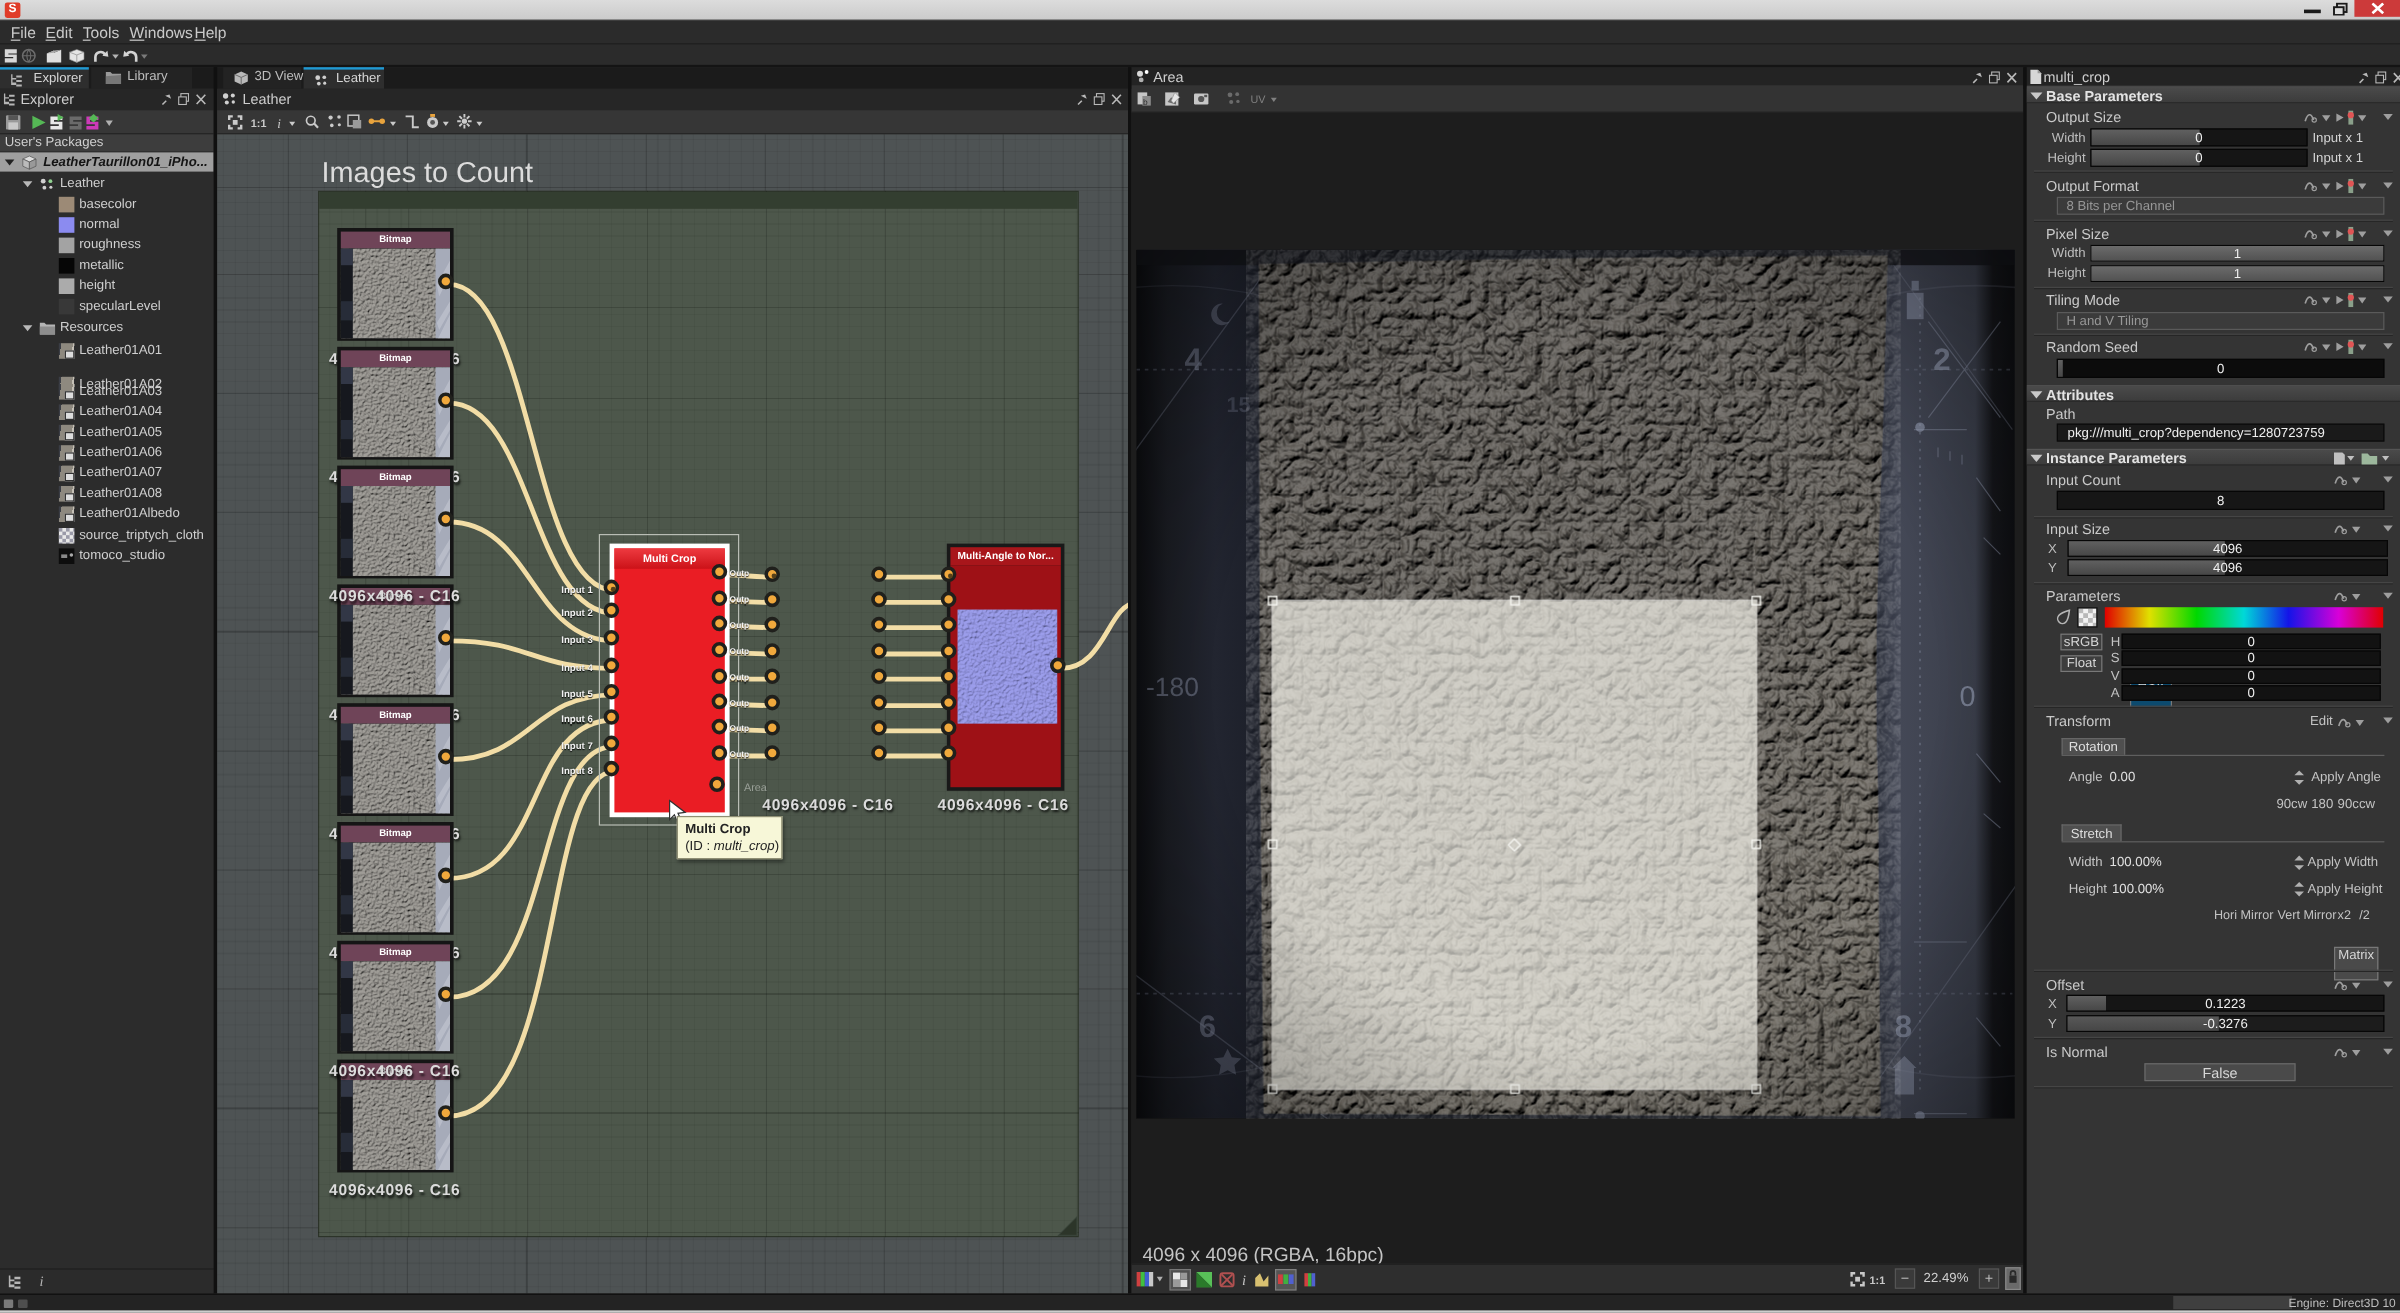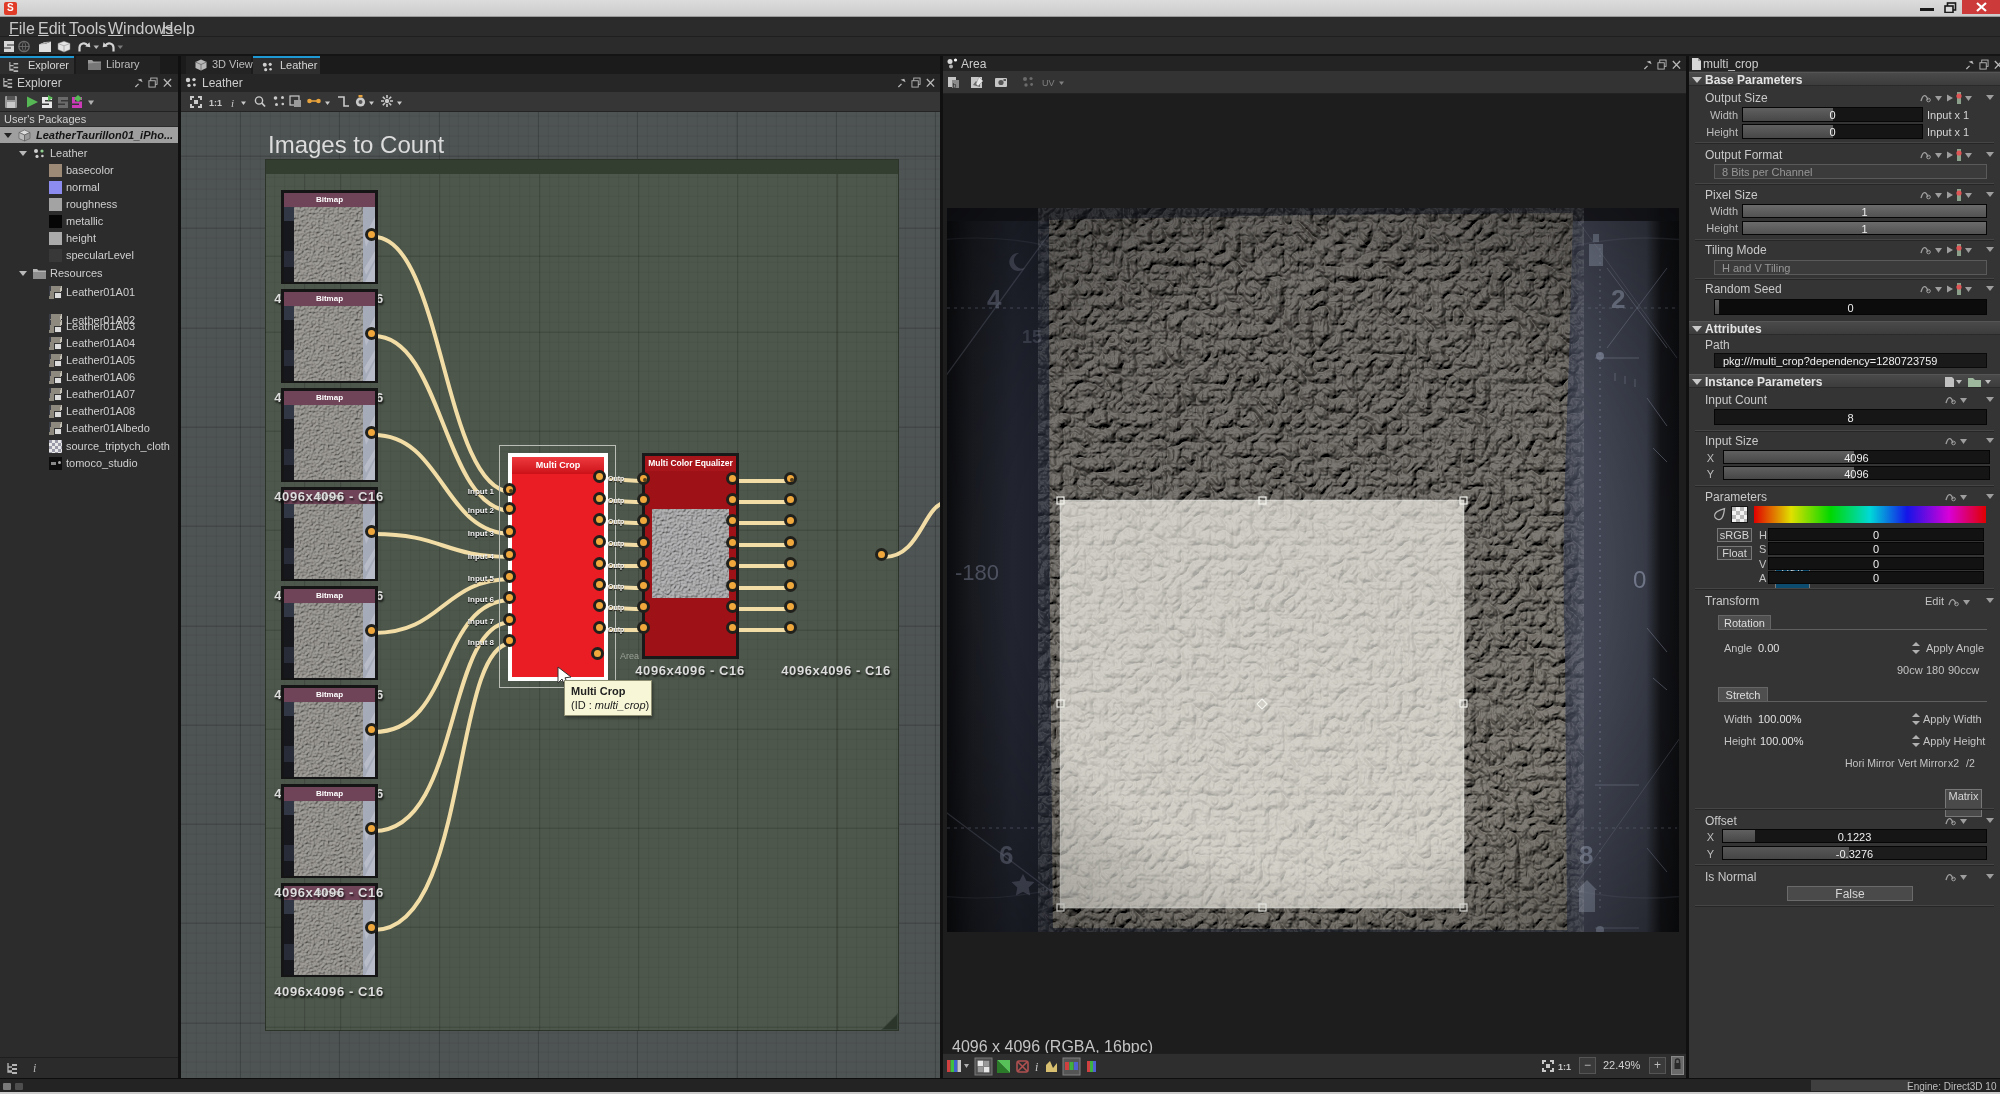--- a/index.html
+++ b/index.html
@@ -5,21 +5,21 @@
 html,body{width:2000px;height:1094px;overflow:hidden;background:#333;font-family:"Liberation Sans",sans-serif}
 #app{position:absolute;left:0;top:0;width:2000px;height:1094px}
 .abs{position:absolute}
 
 #titlebar{left:0;top:0;width:2000px;height:17px;background:linear-gradient(#dcdcdc,#cbcbcb);border-bottom:1px solid #9a9a9a}
 #title{left:0;top:2px;width:2000px;text-align:center;font-size:11px;color:#1c1c1c}
 #logo{left:4px;top:2px;width:13px;height:13px;background:#e03c28;border-radius:2px}
 #logo:after{content:"S";position:absolute;left:3px;top:0px;font-size:10px;font-weight:bold;color:#fff}
 #btnmin{left:1920px;top:8px;width:14px;height:3px;background:#1a1a1a}
 #btnclose{left:1962px;top:0;width:38px;height:14px;background:#cc3a3a;color:#fff;text-align:center;font-size:11px;font-weight:bold;line-height:14px}
-#menubar{left:0;top:17px;width:2000px;height:19px;background:#2b2b2b;color:#c9c9c9;font-size:16px}
+#menubar{left:0;top:17px;width:2000px;height:19px;background:#2b2b2b;color:#c9c9c9;font-size:13px}
 .mi{position:absolute;top:3px}
 #toolbar{left:0;top:36px;width:2000px;height:18px;background:#2b2b2b;border-top:1px solid #1f1f1f}
 #tabsep{left:0;top:54px;width:2000px;height:2px;background:#141414}
 #tabrow{left:0;top:56px;width:2000px;height:18px;background:#1b1b1b}
 .tab{position:absolute;top:0;height:18px;font-size:11px;color:#bdbdbd;background:#232323}
 .tab.active{background:#2e2e2e;border-top:2px solid #1f99d4;color:#d6d6d6}
 .tlabel{position:absolute;top:2px}
 .tab.active .tlabel{top:1px}
 
 .phead{background:#262626;color:#cdcdcd;font-size:12px}
@@ -605,28 +605,28 @@
   <div class="abs" style="left:439px;top:539px;font-size:9px;color:#9aa098;z-index:7">Area</div>
   <div class="olabel" style="left:427px;top:363px">Outp</div>
   <div class="olabel" style="left:427px;top:385px">Outp</div>
   <div class="olabel" style="left:427px;top:406px">Outp</div>
   <div class="olabel" style="left:427px;top:428px">Outp</div>
   <div class="olabel" style="left:427px;top:450px">Outp</div>
   <div class="olabel" style="left:427px;top:471px">Outp</div>
   <div class="olabel" style="left:427px;top:492px">Outp</div>
   <div class="olabel" style="left:427px;top:514px">Outp</div>
 
-  <div class="node" style="left:461px;top:341px;width:97px;height:206px;background:#191919">
-    <div class="nhead" style="background:#a8161b;height:15px;line-height:15px;font-size:8.5px">Multi Color Equalizer</div>
-    <div class="abs" style="left:3px;top:18px;width:91px;height:185px;background:#9e1116"></div>
-    <div class="abs" style="left:10px;top:56px;width:77px;height:89px"><svg width="77" height="89">
-            <rect width="77" height="89" fill="#a2a2a4" filter="url(#fgrain)"></rect>
+
+  <div class="node" style="left:608px;top:341px;width:98px;height:206px;background:#191919">
+    <div class="nhead" style="background:#a8161b;height:15px;line-height:15px;font-size:8.5px">Multi-Angle to Nor...</div>
+    <div class="abs" style="left:3px;top:18px;width:92px;height:185px;background:#9e1116"></div>
+    <div class="abs" style="left:9px;top:55px;width:83px;height:95px;background:#8e90e8"><svg width="83" height="95">
+            <rect width="83" height="95" fill="#9193ea" filter="url(#fgrain)" opacity="0.5"></rect>
           </svg></div>
   </div>
-
   <div class="dot" style="left:455.5px;top:359.5px">
         <i></i>
       </div>
   <div class="dot" style="left:455.5px;top:380.5px"></div>
   <div class="dot" style="left:455.5px;top:401.5px"></div>
   <div class="dot" style="left:455.5px;top:423.5px"></div>
   <div class="dot" style="left:455.5px;top:444.5px"></div>
   <div class="dot" style="left:455.5px;top:466.5px"></div>
   <div class="dot" style="left:455.5px;top:487.5px"></div>
   <div class="dot" style="left:455.5px;top:508.5px"></div>

